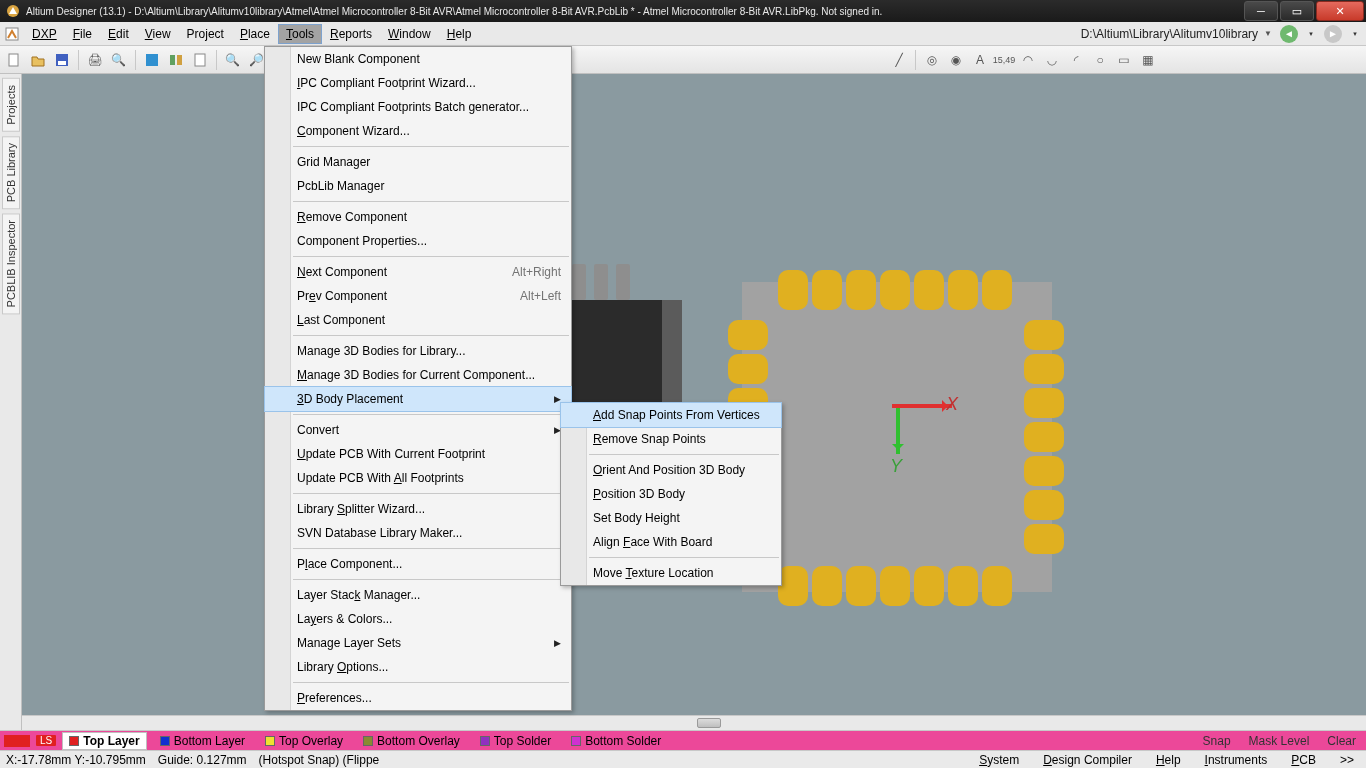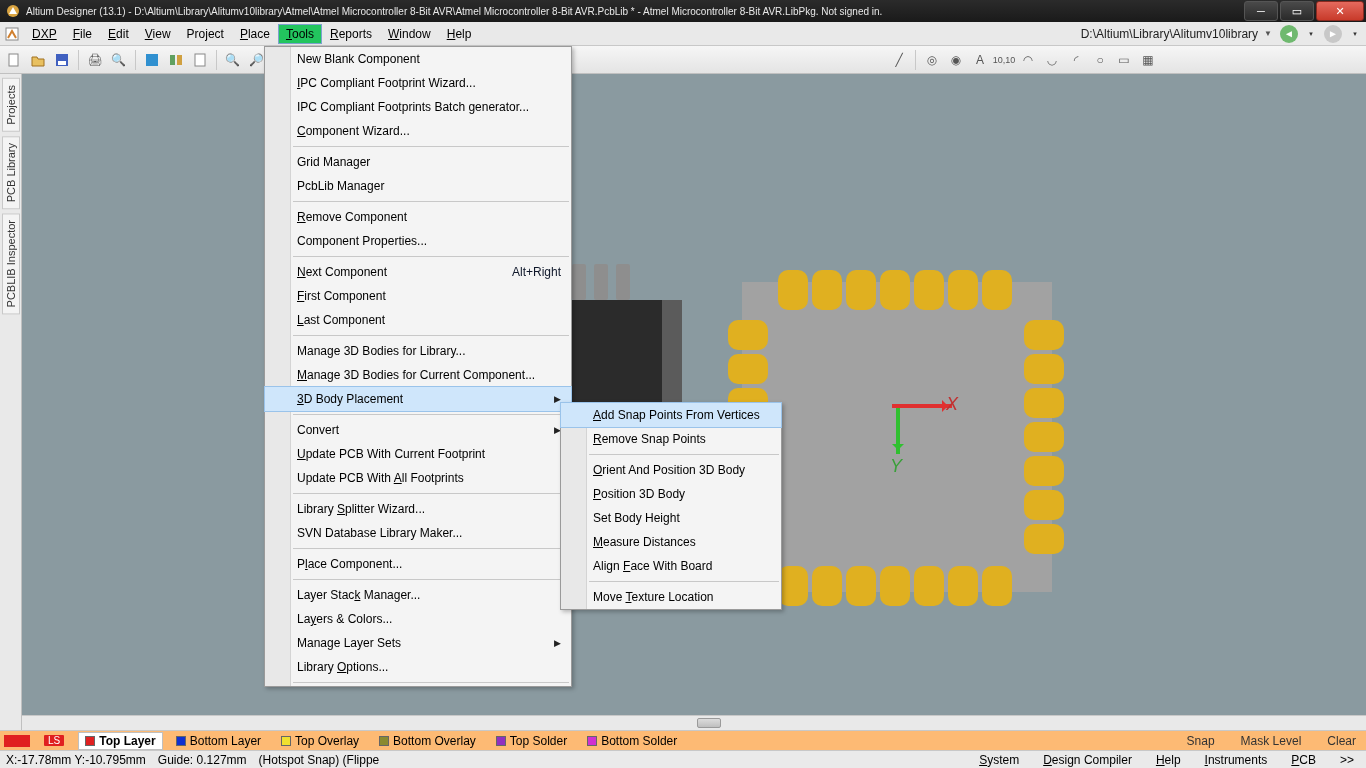--- a/index.html
+++ b/index.html
@@ -11,21 +11,21 @@
 .titlebar .title-text { flex: 1; white-space: nowrap; overflow: hidden; font-size: 10px; }
 .win-controls { display: flex; height: 100%; }
 .win-btn { width: 34px; height: 20px; margin-top: 1px; margin-right: 2px; border: 1px solid #555; border-radius: 3px; display: flex; align-items: center; justify-content: center; background: linear-gradient(#4a4a4a,#2a2a2a); color: #fff; }
 .win-btn.close { width: 48px; background: linear-gradient(#e46a5e,#c83a2a); border-color: #8a2a20; }
 .win-btn .glyph { font-size: 11px; }
 
 
 .menubar { height: 24px; background: #e9e9e9; border-bottom: 1px solid #c8c8c8; display: flex; align-items: center; padding-left: 4px; }
 .menubar .dxp-icon { width: 16px; height: 16px; margin-right: 4px; display: inline-flex; align-items: center; justify-content: center; }
 .menubar .item { padding: 3px 8px; cursor: default; }
-.menubar .item.active { background: #22c55e; border: 1px solid #7da2ce; padding: 2px 7px; }
+.menubar .item.active { background: #a3a3a3; border: 1px solid #7da2ce; padding: 2px 7px; }
 .menubar .spacer { flex: 1; }
 .menubar .pathbox { color: #222; padding-right: 6px; white-space: nowrap; }
 .menubar .nav-arrow { width:18px; height:18px; border-radius:50%; display:inline-flex; align-items:center; justify-content:center; margin:0 2px; font-size:10px; color:#fff; }
 .menubar .nav-arrow.back { background:#6fb96f; }
 .menubar .nav-arrow.fwd { background:#c8c8c8; }
 .menubar .nav-arrow .caret { font-size:7px; color:#333; }
 
 
 .toolbar { height: 28px; background: linear-gradient(#f6f6f6,#e4e4e4); border-bottom: 1px solid #c0c0c0; display: flex; align-items: center; padding: 0 4px; gap: 4px; }
 .tb-btn { width: 20px; height: 20px; display: inline-flex; align-items: center; justify-content: center; color: #555; cursor: default; }
@@ -54,28 +54,28 @@
 .axis-y::after { content:""; position:absolute; bottom:-2px; left:-4px; border:6px solid transparent; border-top-color:#30c030; }
 .axis-y-label { position:absolute; left:868px; top:382px; color:#3aa03a; font-size:18px; font-style:italic; }
 
 
 .menu { position: absolute; background: #f4f4f4; border: 1px solid #9a9a9a; box-shadow: 2px 2px 4px rgba(0,0,0,.25); z-index: 50; }
 .menu.tools { left: 264px; top: 46px; width: 308px; }
 .menu.sub { left: 560px; top: 402px; width: 222px; }
 .menu .gutter { position:absolute; left:0; top:0; bottom:0; width:26px; background:#e8e8e8; border-right:1px solid #d4d4d4; }
 .menu .mi { position: relative; display: flex; align-items: center; height: 24px; padding-left: 32px; padding-right: 10px; cursor: default; }
 .menu .mi .lab { flex:1; white-space:nowrap; }
-.menu .mi .accel { color:#0f172a; padding-left:12px; }
+.menu .mi .accel { color:#737373; padding-left:12px; }
 .menu .mi .arrow { font-size: 9px; color:#222; }
 .menu .sep { height: 1px; background: #c8c8c8; margin: 3px 2px 3px 28px; }
 .menu .mi.hi { background: #cfe6fb; outline: 1px solid #9ac3ea; }
 .menu .mi .ul { text-decoration: underline; }
 
 
-.layer-strip { height: 20px; background: #fdba74; border-top: 1px solid #c8c8c8; display: flex; align-items: center; padding: 0 4px; gap: 14px; }
+.layer-strip { height: 20px; background: #ec4899; border-top: 1px solid #c8c8c8; display: flex; align-items: center; padding: 0 4px; gap: 6px; }
 .layer-tab { display:inline-flex; align-items:center; gap:4px; padding: 1px 6px; border:1px solid transparent; }
 .layer-tab.active { background:#fff; border:1px solid #c0c0c0; }
 .sw { width:10px; height:10px; border:1px solid #666; display:inline-block; }
 .ls-chip { background:#e02020; color:#fff; font-size:10px; padding:0 4px; border-radius:1px; }
 .layer-strip .spacer { flex:1; }
 .layer-strip .rbtn { padding: 1px 6px; color:#333; cursor:default; }
 
 
 .statusbar { height: 18px; background: #eaeaea; border-top: 1px solid #c8c8c8; display:flex; align-items:center; font-size:11px; padding: 0 6px; gap: 12px; }
 .statusbar .spacer { flex:1; }
@@ -184,21 +184,21 @@
     </div>
   <span class="tb-sep"></span>
 
   <span style="flex:1"></span>
   <span class="tb-btn">╱</span>
   <span class="tb-sep"></span>
   <span class="tb-btn">◎</span>
   <span class="tb-btn">◉</span>
   <span class="tb-btn">A</span>
   <span class="tb-btn">
-      <span style="font-size:9px">10,10</span>
+      <span style="font-size:9px">15,49</span>
     </span>
   <span class="tb-btn">◠</span>
   <span class="tb-btn">◡</span>
   <span class="tb-btn">◜</span>
   <span class="tb-btn">○</span>
   <span class="tb-btn">▭</span>
   <span class="tb-btn">▦</span>
   <span style="width:200px"></span>
 </div>
 
@@ -285,21 +285,22 @@
       </div>
       <div class="mi">
         <span class="lab">Component Properties...</span>
       </div>
       <div class="sep"></div>
       <div class="mi">
         <span class="lab"><span class="ul">N</span>ext Component</span>
         <span class="accel">Alt+Right</span>
       </div>
       <div class="mi">
-        <span class="lab"><span class="ul">F</span>irst Component</span>
+        <span class="lab">Pr<span class="ul">e</span>v Component</span>
+        <span class="accel">Alt+Left</span>
       </div>
       <div class="mi">
         <span class="lab"><span class="ul">L</span>ast Component</span>
       </div>
       <div class="sep"></div>
       <div class="mi">
         <span class="lab">Manage 3D Bodies for Library...</span>
       </div>
       <div class="mi">
         <span class="lab"><span class="ul">M</span>anage 3D Bodies for Current Component...</span>
@@ -338,20 +339,23 @@
         <span class="lab">La<span class="ul">y</span>ers &amp; Colors...</span>
       </div>
       <div class="mi">
         <span class="lab">Manage Layer Sets</span>
         <span class="arrow">▶</span>
       </div>
       <div class="mi">
         <span class="lab">Library <span class="ul">O</span>ptions...</span>
       </div>
       <div class="sep"></div>
+      <div class="mi">
+        <span class="lab"><span class="ul">P</span>references...</span>
+      </div>
     </div>
 </div>
 
 <div class="menu sub">
   <div class="gutter"></div>
   <div id="sub-items">
       <div class="mi hi">
         <span class="lab"><span class="ul">A</span>dd Snap Points From Vertices</span>
       </div>
       <div class="mi">
@@ -359,23 +363,20 @@
       </div>
       <div class="sep"></div>
       <div class="mi">
         <span class="lab"><span class="ul">O</span>rient And Position 3D Body</span>
       </div>
       <div class="mi">
         <span class="lab"><span class="ul">P</span>osition 3D Body</span>
       </div>
       <div class="mi">
         <span class="lab">Set Body Height</span>
-      </div>
-      <div class="mi">
-        <span class="lab"><span class="ul">M</span>easure Distances</span>
       </div>
       <div class="mi">
         <span class="lab">Align <span class="ul">F</span>ace With Board</span>
       </div>
       <div class="sep"></div>
       <div class="mi">
         <span class="lab">Move <span class="ul">T</span>exture Location</span>
       </div>
     </div>
 </div>

